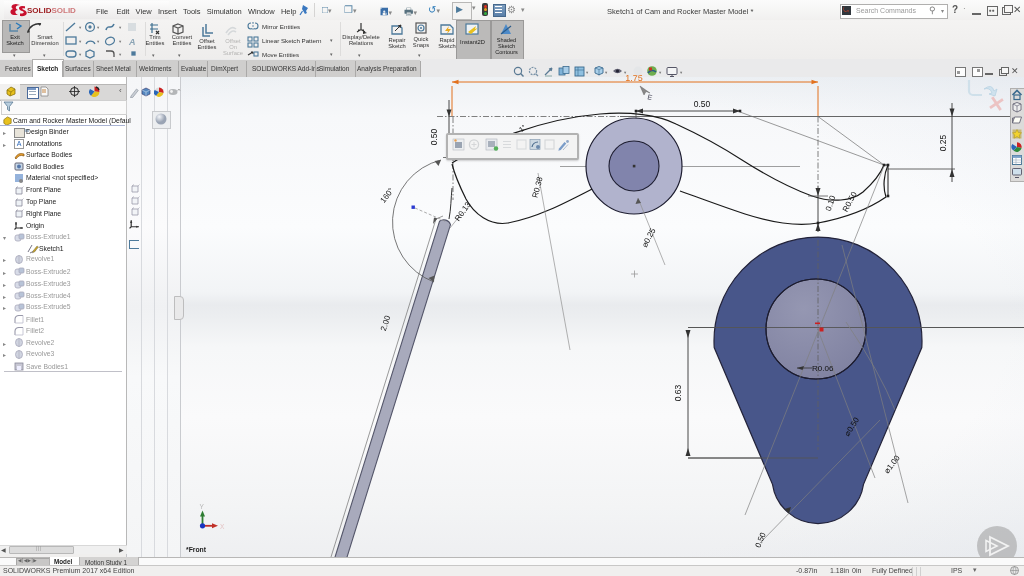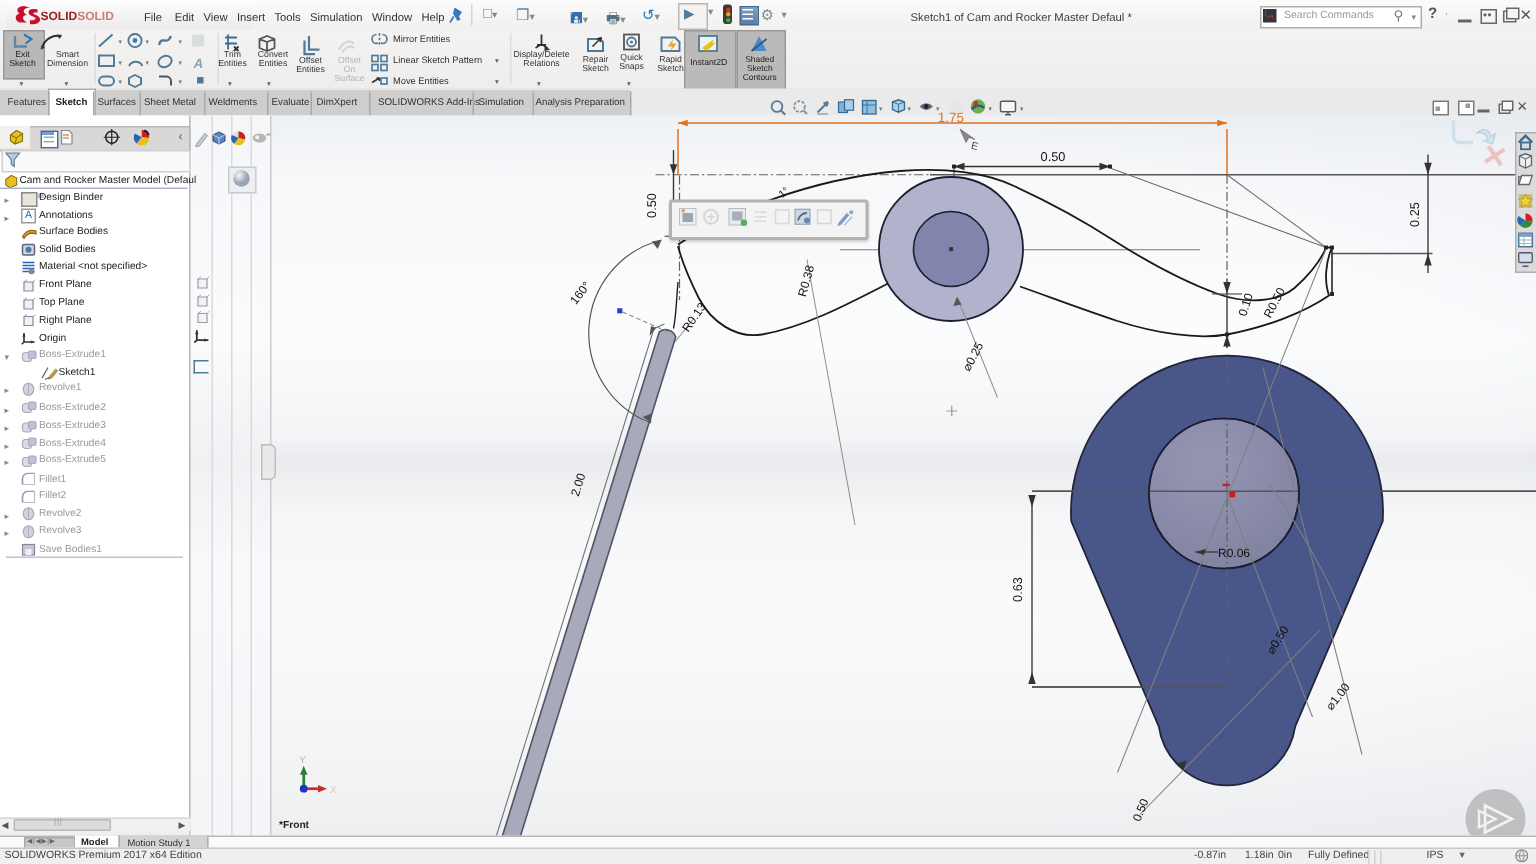--- a/index.html
+++ b/index.html
@@ -38,21 +38,21 @@
 <div class="abs" style="left:483.5px;top:4.5px;width:3px;height:3px;border-radius:2px;background:#e03020;"></div>
 <div class="abs" style="left:483.5px;top:8px;width:3px;height:3px;border-radius:2px;background:#e8a020;"></div>
 <div class="abs" style="left:483.5px;top:11.5px;width:3px;height:3px;border-radius:2px;background:#30b040;"></div>
 <div class="abs" style="left:493px;top:4px;width:11px;height:11px;background:linear-gradient(#7f9fc0,#5a7fa8);border:1px solid #46688c;"></div>
 <div class="abs" style="left:495px;top:6px;width:7px;height:1px;background:#fff;"></div>
 <div class="abs" style="left:495px;top:9px;width:7px;height:1px;background:#fff;"></div>
 <div class="abs" style="left:495px;top:12px;width:7px;height:1px;background:#fff;"></div>
 <div class="tx" style="left:507px;top:4px;font-size:10px;color:#8a8a8a;">⚙</div>
 <div class="tx" style="left:521px;top:6px;font-size:7px;color:#888;">▾</div>
 
-<div class="tx" style="left:607px;top:7px;font-size:7.5px;color:#3c3c3c;">Sketch1 of Cam and Rocker Master Defaul *</div>
+<div class="tx" style="left:607px;top:7px;font-size:7.5px;color:#3c3c3c;">Sketch1 of Cam and Rocker Master Model *</div>
 
 <div class="abs" style="left:840px;top:4px;width:106px;height:13px;background:#fff;border:1px solid #b0afae;"></div>
 <div class="abs" style="left:842px;top:6px;width:9px;height:9px;background:#30363c;"></div>
 <div class="tx" style="left:843px;top:6px;font-size:7px;color:#c8442c;">⤿</div>
 <div class="tx" style="left:856px;top:7px;font-size:7px;color:#9a9a9a;">Search Commands</div>
 <div class="tx" style="left:929px;top:5px;font-size:9px;color:#777;">⚲</div>
 <div class="tx" style="left:941px;top:7px;font-size:6px;color:#888;">▾</div>
 <div class="tx" style="left:952px;top:4px;font-size:10px;font-weight:bold;color:#555;">?</div>
 <div class="tx" style="left:963px;top:4px;font-size:8px;color:#888;">·</div>
 <div class="abs" style="left:972px;top:13px;width:9px;height:2px;background:#666;"></div>

